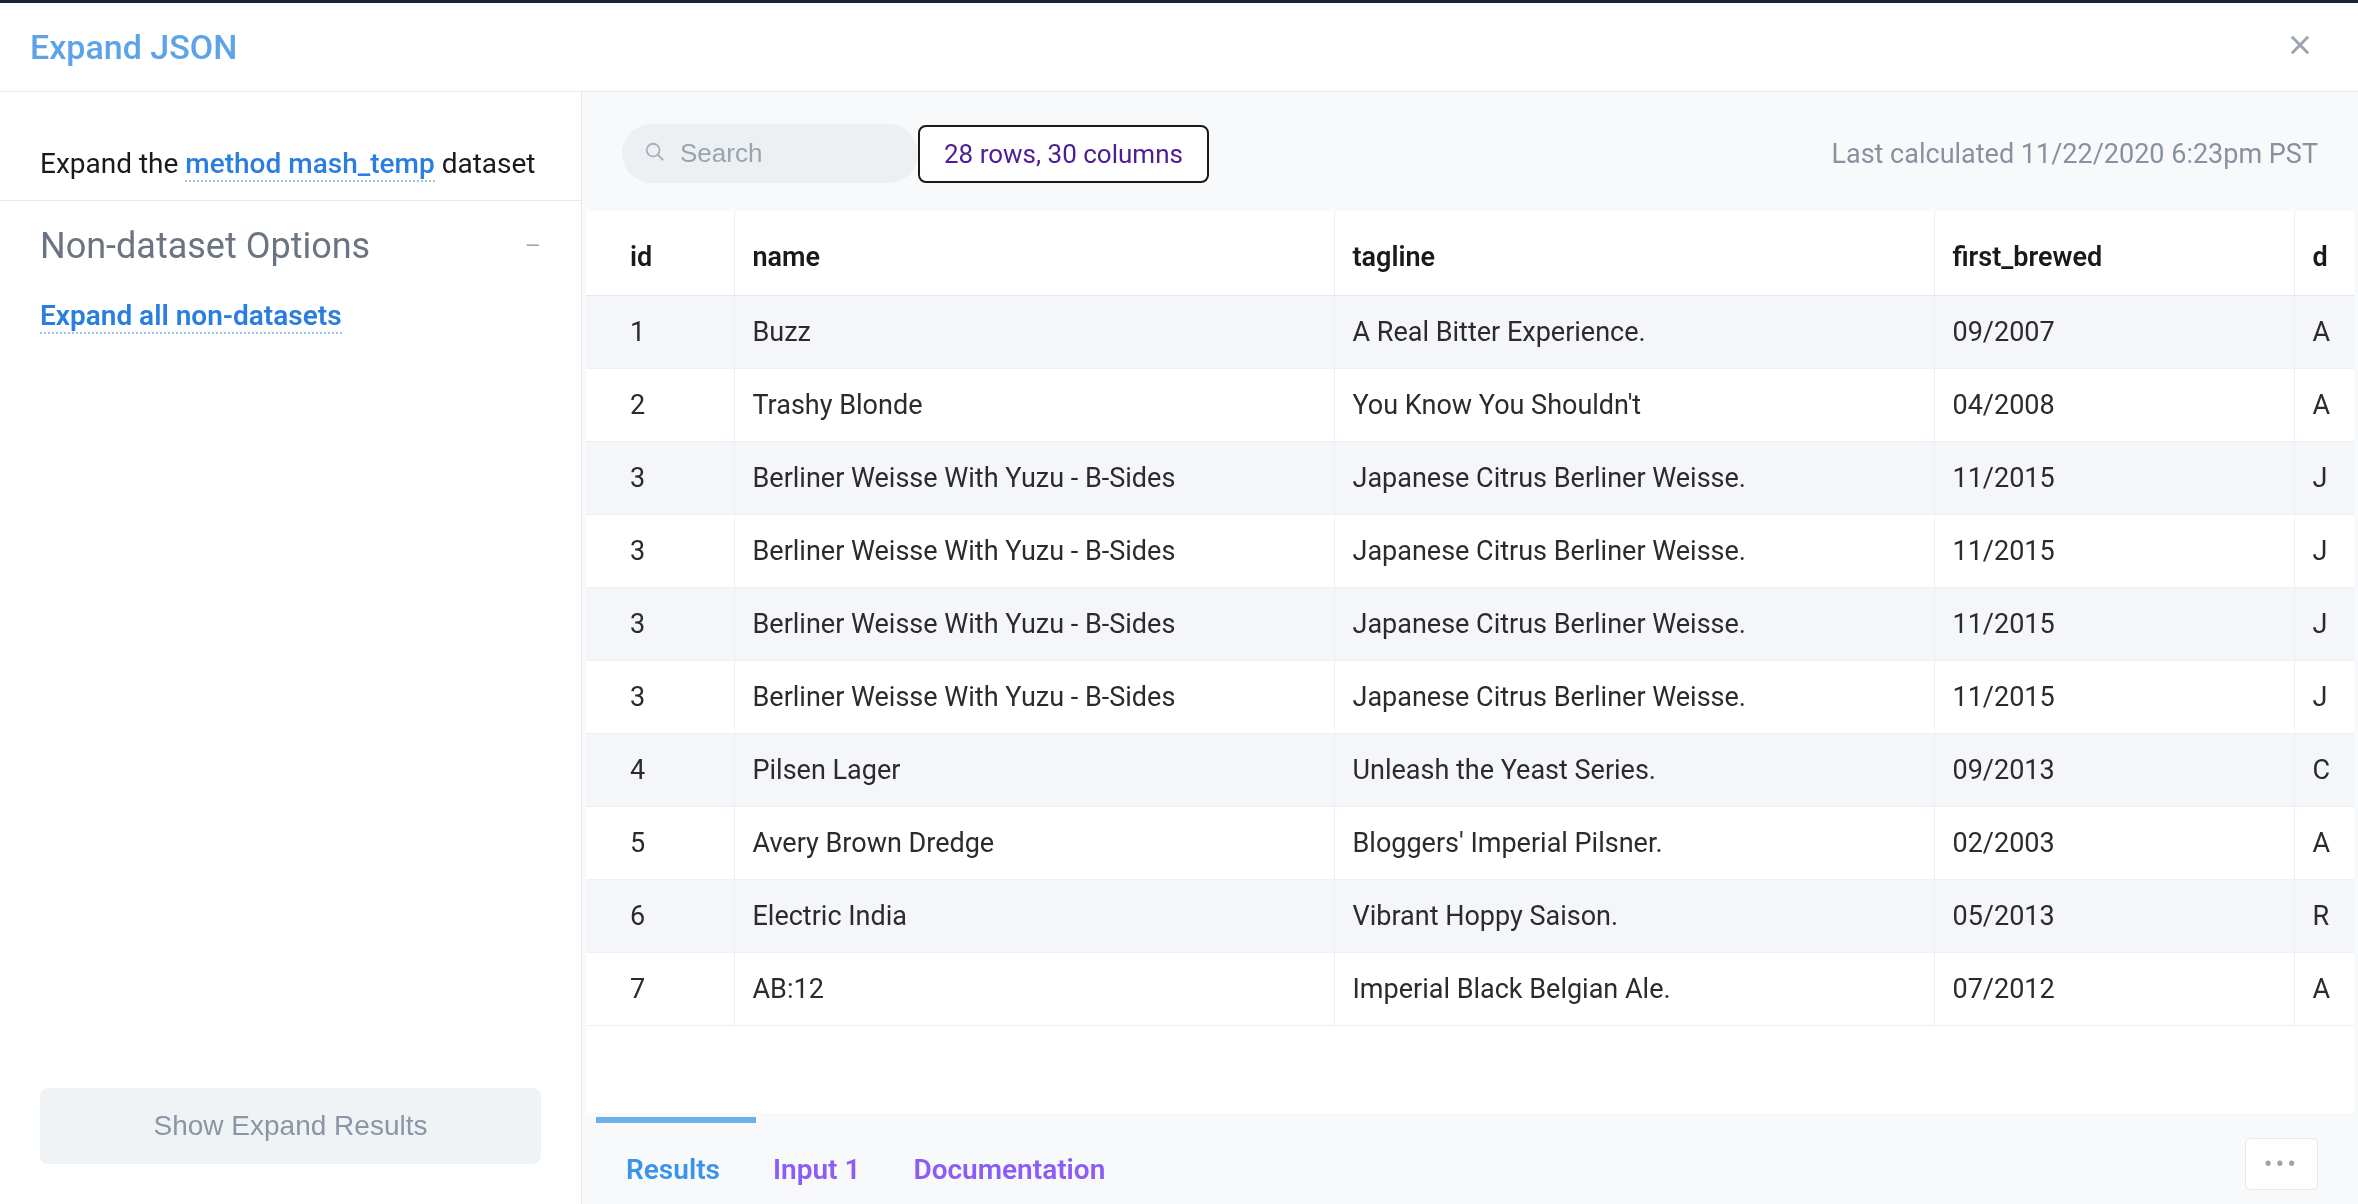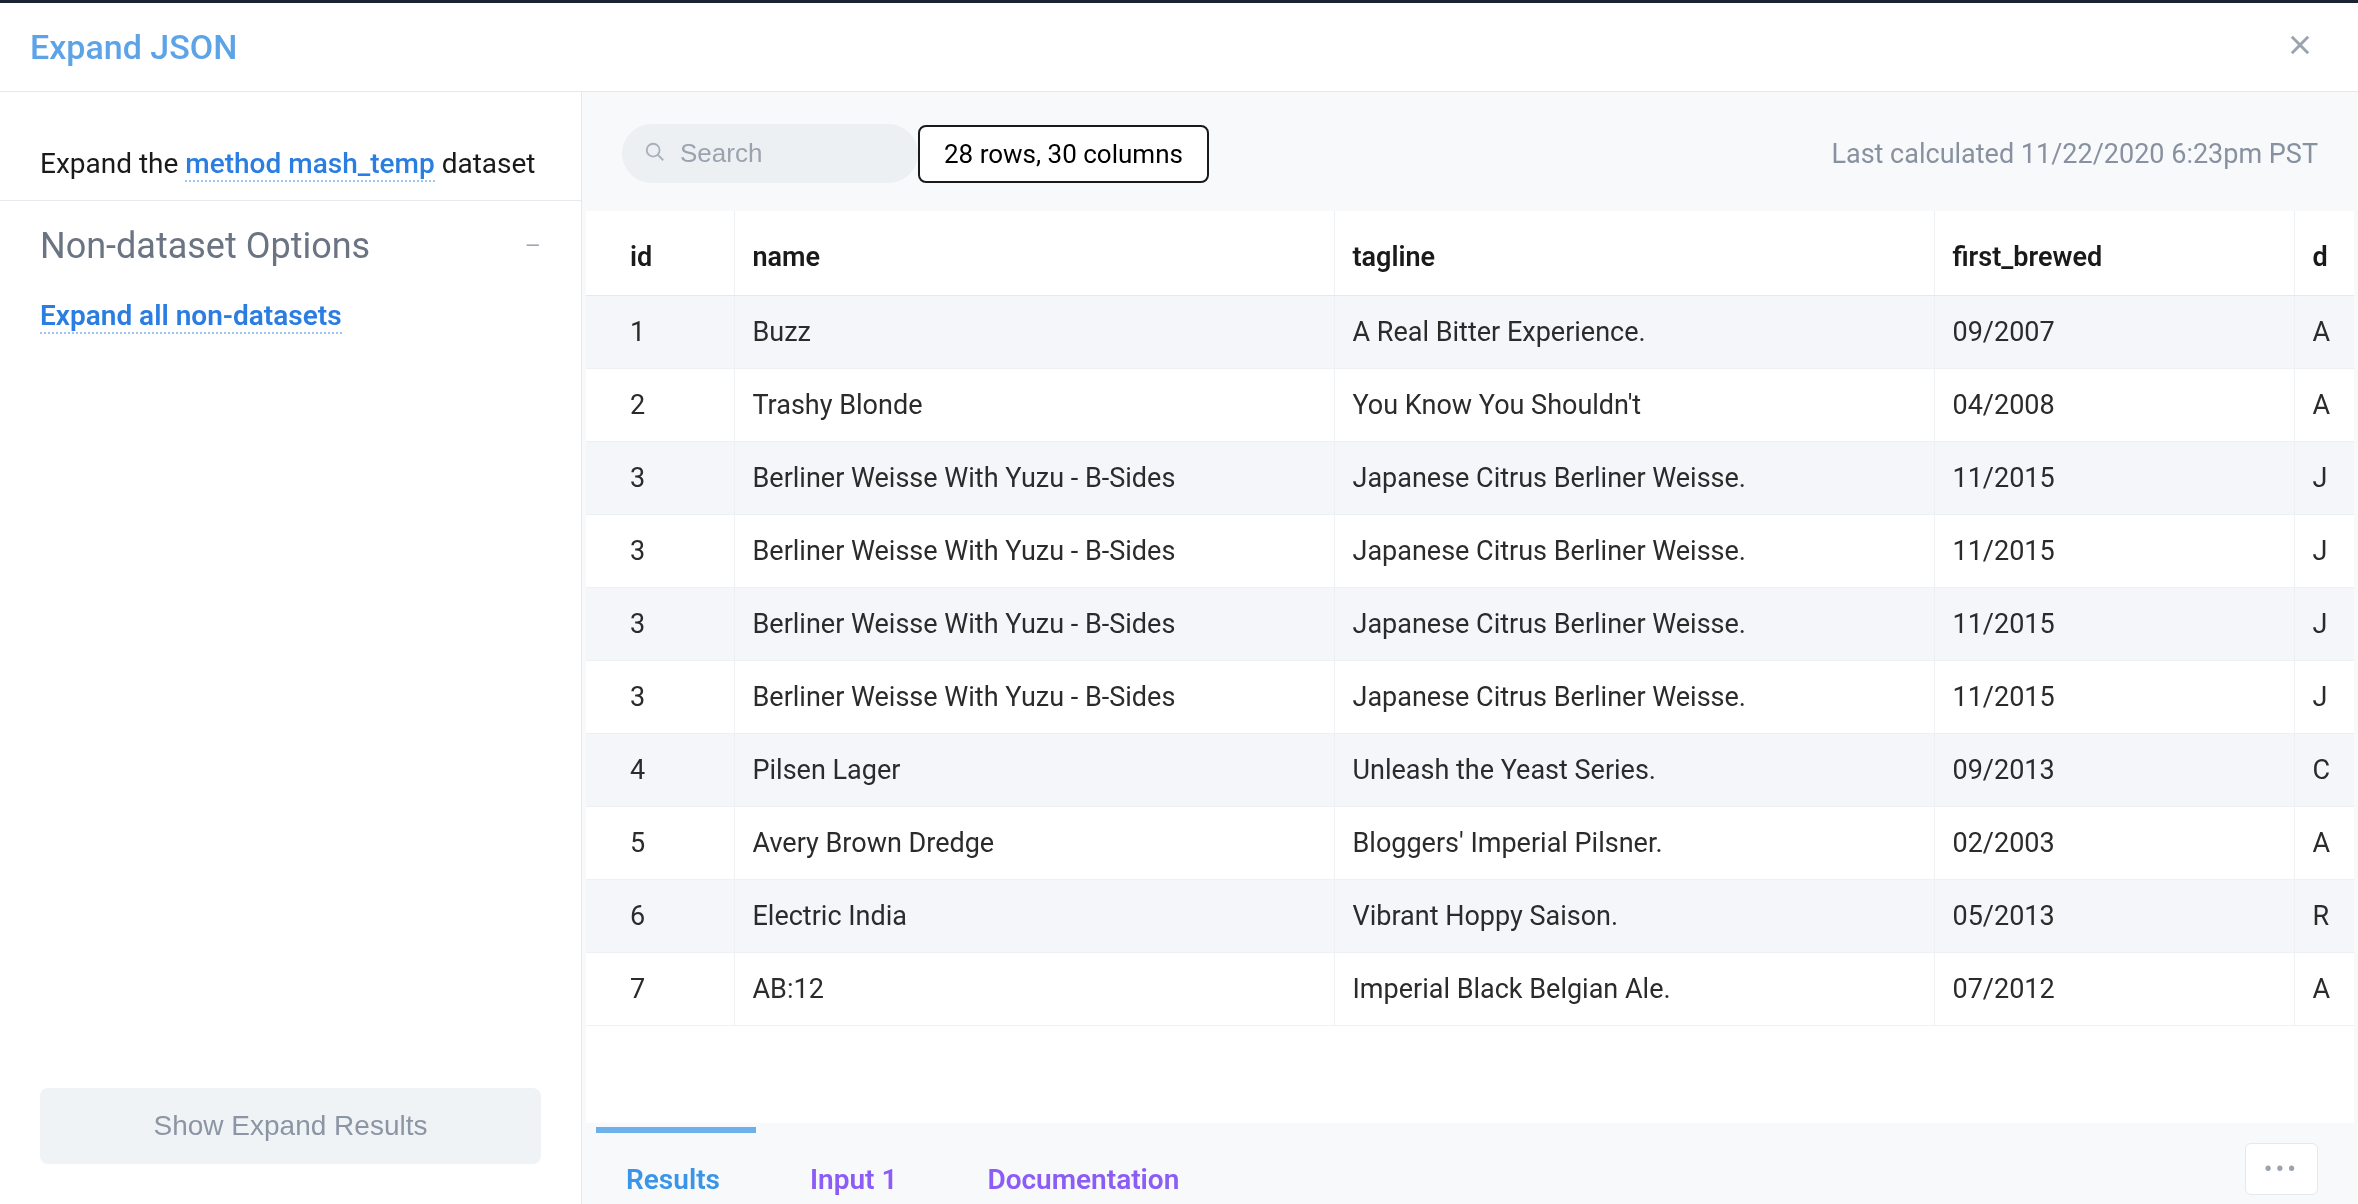--- a/index.html
+++ b/index.html
@@ -167,21 +167,21 @@
       outline: none;
     }
     .search-input::placeholder {
       color: #9aa3ae;
     }
     .count-badge {
       padding: 12px 24px;
       border: 2px solid #1a1a1a;
       border-radius: 8px;
       font-size: 26px;
-      color: #000000;
+      color: #4c1d95;
       background: #ffffff;
     }
     .toolbar-spacer {
       flex: 1;
     }
     .last-calc {
       font-size: 27px;
       color: #8891a0;
     }
     .table-wrap {
@@ -236,22 +236,22 @@
       margin-left: 14px;
     }
     .tabs-row {
       display: flex;
       align-items: center;
       padding: 0 40px 0 14px;
       position: relative;
     }
     .tabs {
       display: flex;
-      gap: 90px;
-      padding: 30px 30px 8px 30px;
+      gap: 53px;
+      padding: 30px 30px 18px 30px;
     }
     .tab {
       font-size: 28px;
       font-weight: 600;
       color: #8b5cf6;
       cursor: pointer;
     }
     .tab.active {
       color: #3a95e8;
     }

